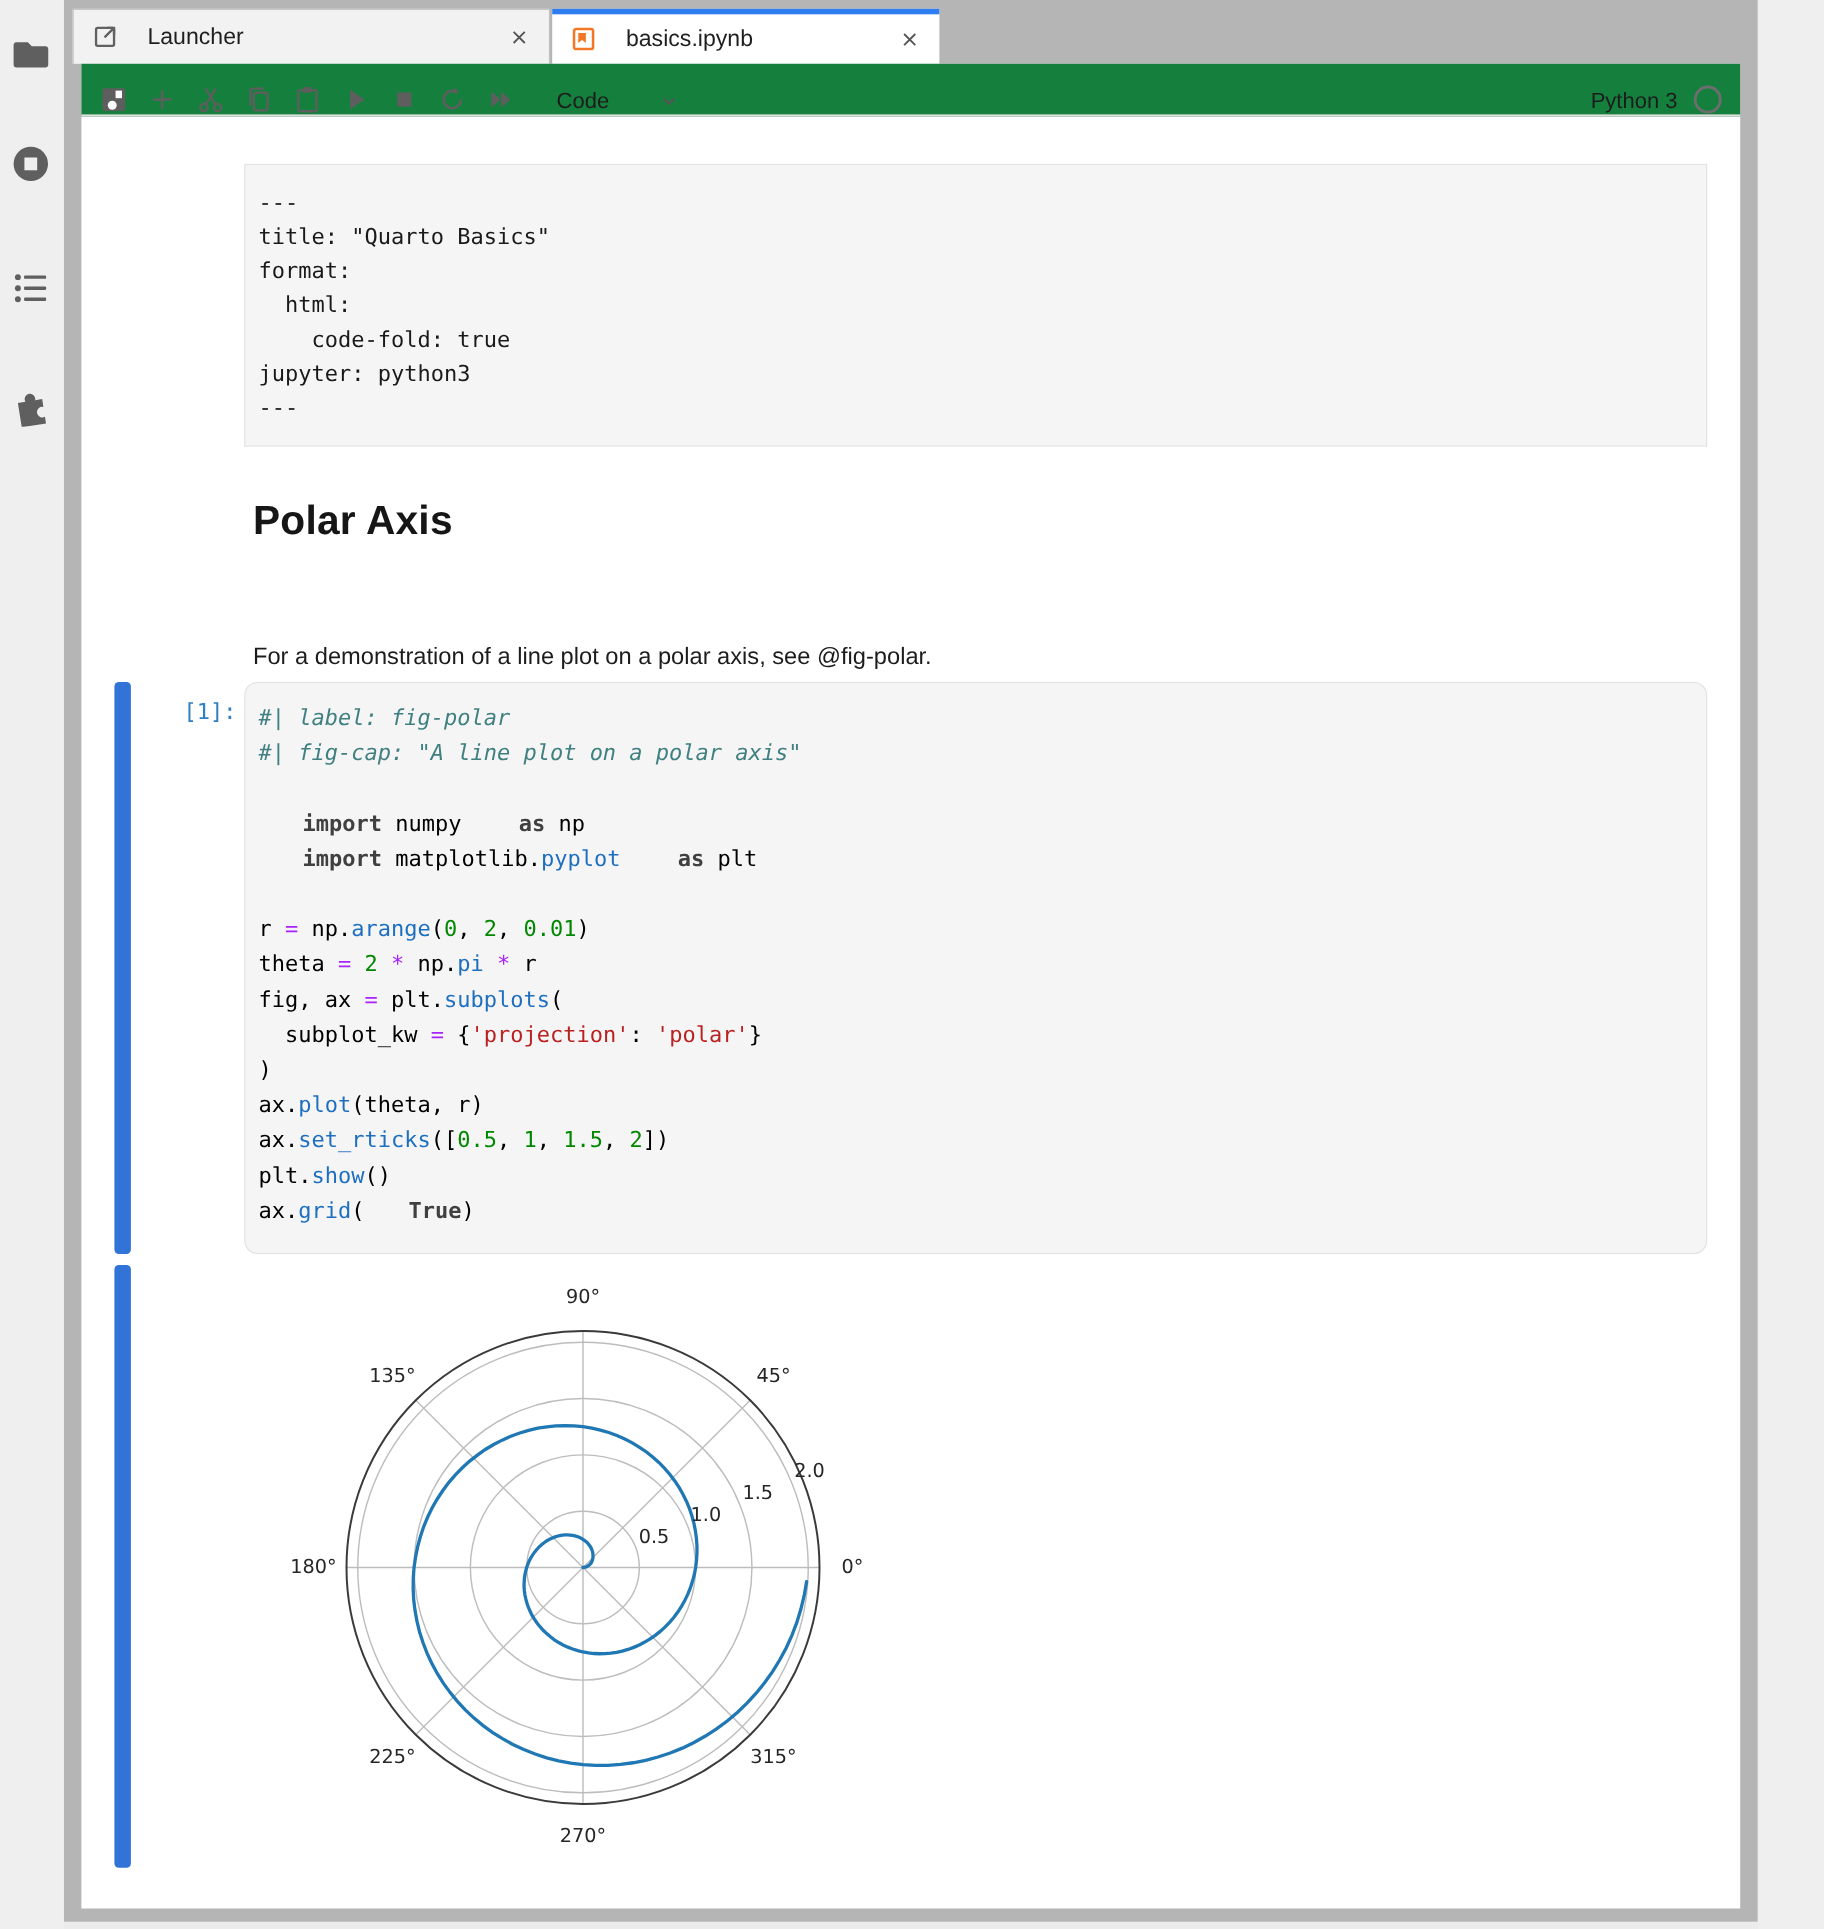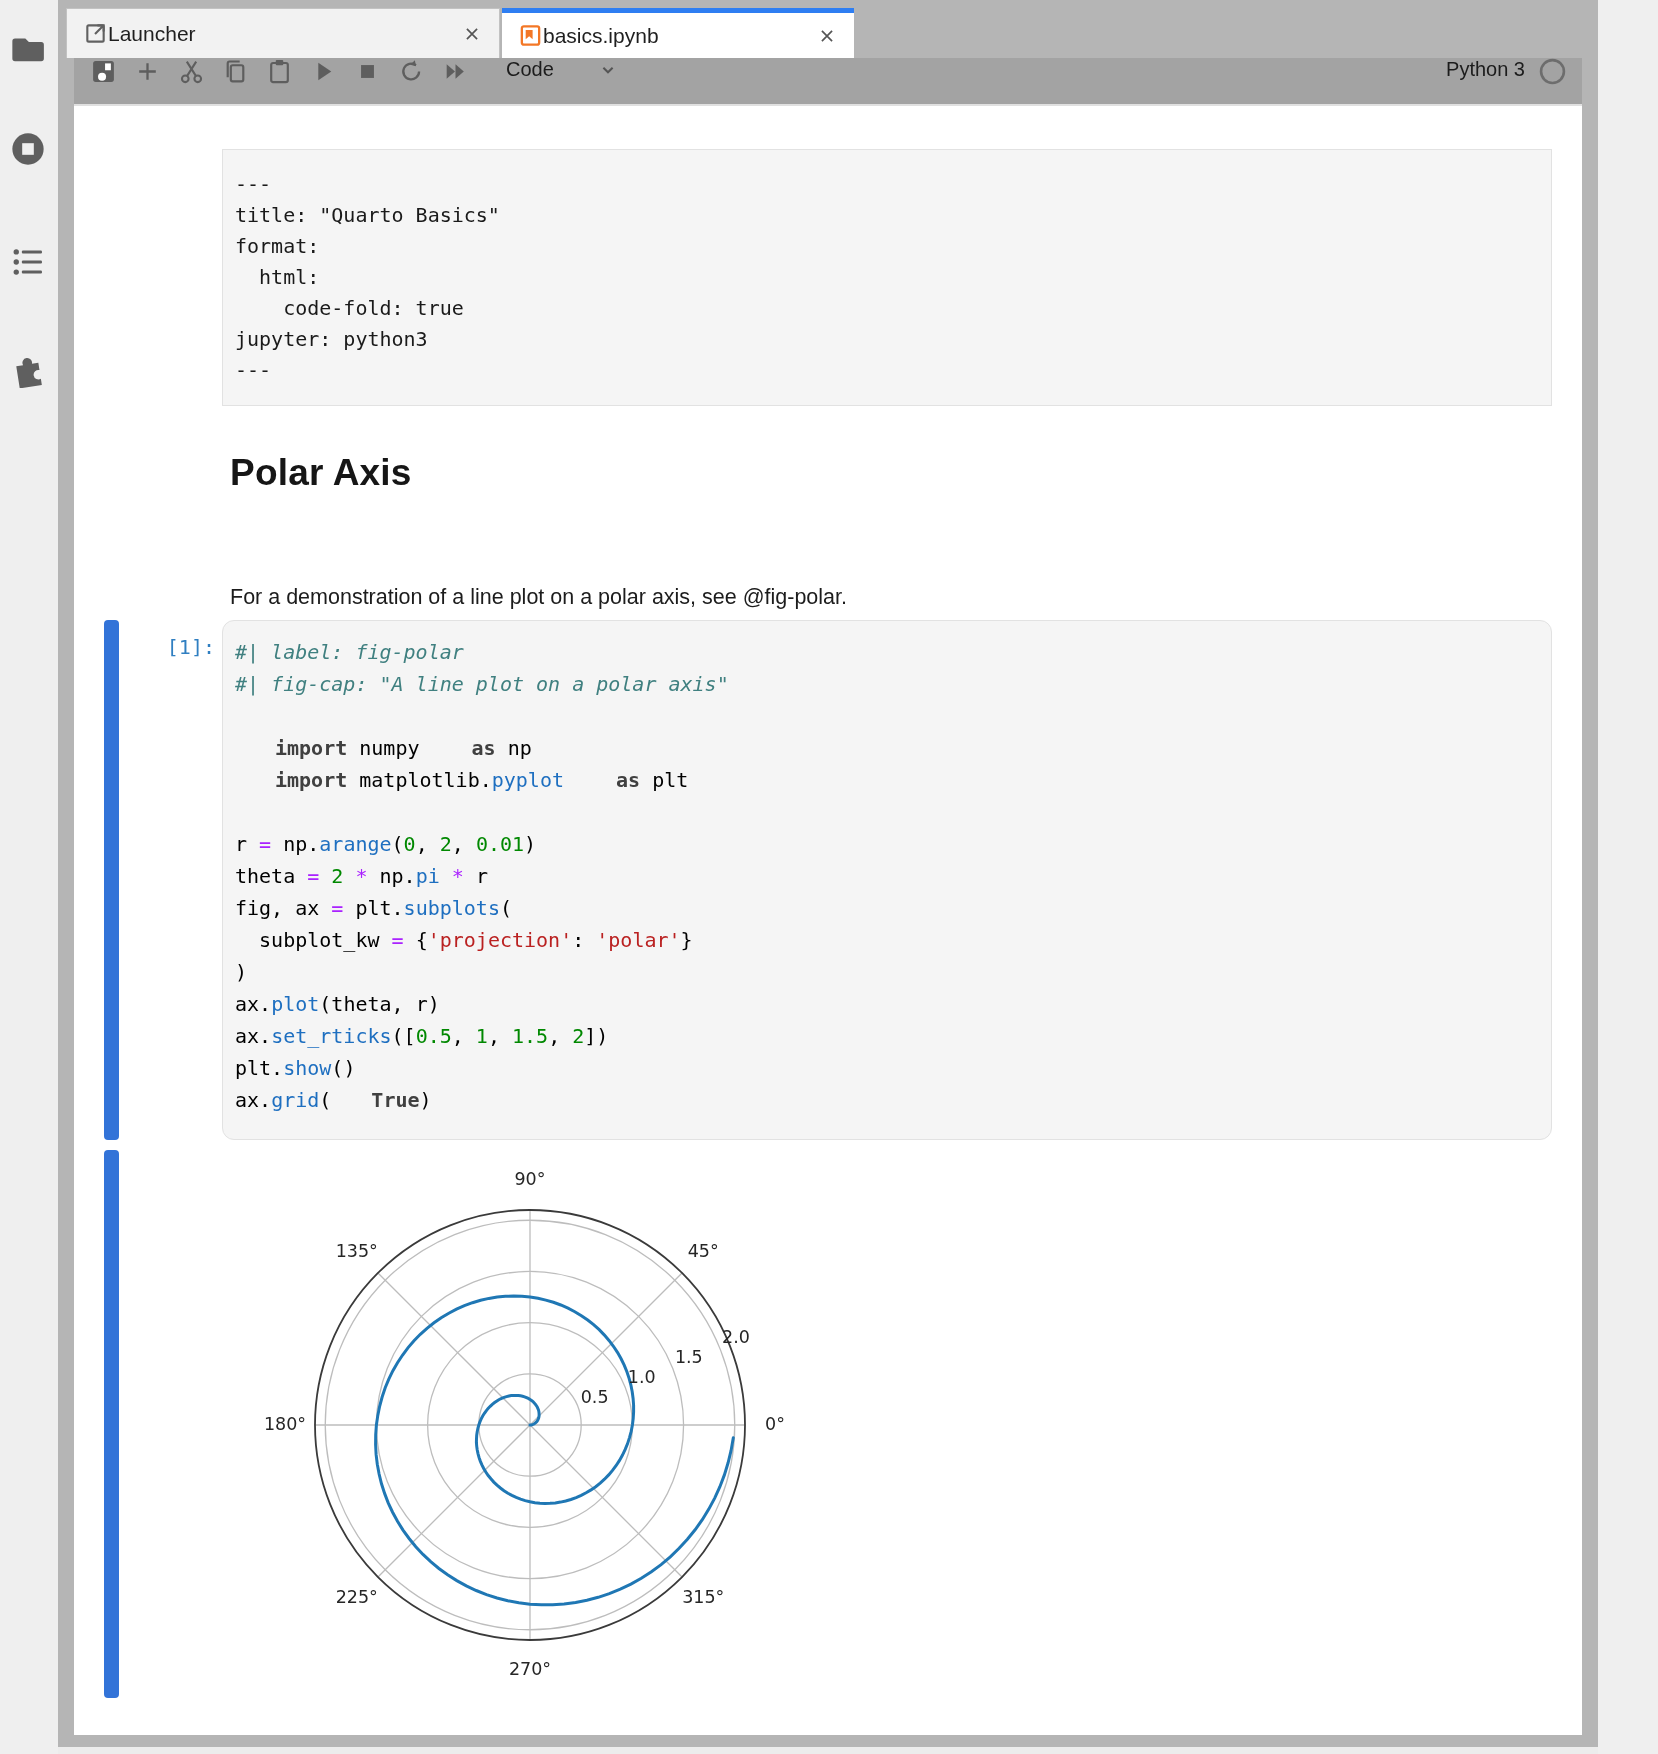--- a/index.html
+++ b/index.html
@@ -15,29 +15,29 @@
     background:#ececec;
     font-family:"Liberation Sans", sans-serif;
     overflow:hidden;
   }
   
   #activity-bar{position:absolute;left:0;top:0;width:58px;height:1754px;background:#efefef;z-index:3;}
   .act-icon{position:absolute;left:9px;width:38px;height:38px;color:#5f5f5f;cursor:pointer;}
   #right-strip{position:absolute;left:1598px;top:0;width:60px;height:1754px;background:#efefef;z-index:3;}
   #frame{position:absolute;left:58px;top:0;width:1540px;height:1747px;background:#b5b5b5;z-index:1;}
   
-  .tab{position:absolute;top:8px;height:50px;display:flex;align-items:center;gap:0;padding:0 16px;font-size:21px;color:#1f1f1f;text-align:center;}
+  .tab{position:absolute;top:8px;height:50px;display:flex;align-items:center;gap:26px;padding:0 16px;font-size:21px;color:#1f1f1f;text-align:center;}
   #tab-launcher{left:8px;width:434px;background:#f2f2f2;border:1px solid #c2c2c2;border-bottom:none;}
   #tab-notebook{left:444px;width:352px;background:#ffffff;border-top:5px solid var(--accent);}
   .tab .spacer{flex:1;}
   .tab-close{width:22px;height:22px;color:#555;flex:0 0 auto;cursor:pointer;}
   .tab-icon{width:25px;height:25px;flex:0 0 auto;}
   
   #main-panel{position:absolute;left:74px;top:58px;width:1508px;height:1677px;background:#fff;z-index:2;}
-  #toolbar{position:absolute;left:0;top:0;width:100%;height:48px;display:flex;align-items:flex-start;padding:0 10px 0 16px;border-bottom:2px solid #e0e0e0;background:#a3a3a3;}
+  #toolbar{position:absolute;left:0;top:0;width:100%;height:48px;display:flex;align-items:flex-end;padding:0 10px 0 16px;border-bottom:2px solid #e0e0e0;background:#15803d;}
   .tb-btn{width:27px;height:27px;margin-right:17px;color:var(--icon);cursor:pointer;flex:0 0 auto;}
   #cell-type{font-size:20px;color:#1c1c1c;margin-left:20px;cursor:pointer;}
   #cell-type-chevron{width:24px;height:24px;color:#555;margin-left:42px;cursor:pointer;}
   #toolbar .flex1{flex:1;}
   #kernel-name{font-size:20px;color:#1c1c1c;margin-right:14px;cursor:pointer;}
   #kernel-status{width:27px;height:27px;color:#6d6d6d;margin-right:6px;cursor:pointer;}
   
   .cell-box{position:absolute;left:148px;width:1330px;background:#f5f5f5;border:1.5px solid #e2e2e2;}
   #yaml-cell{top:91px;height:257px;padding:19px 12px;}
   .mono{font-family:"DejaVu Sans Mono","Liberation Mono",monospace;}

